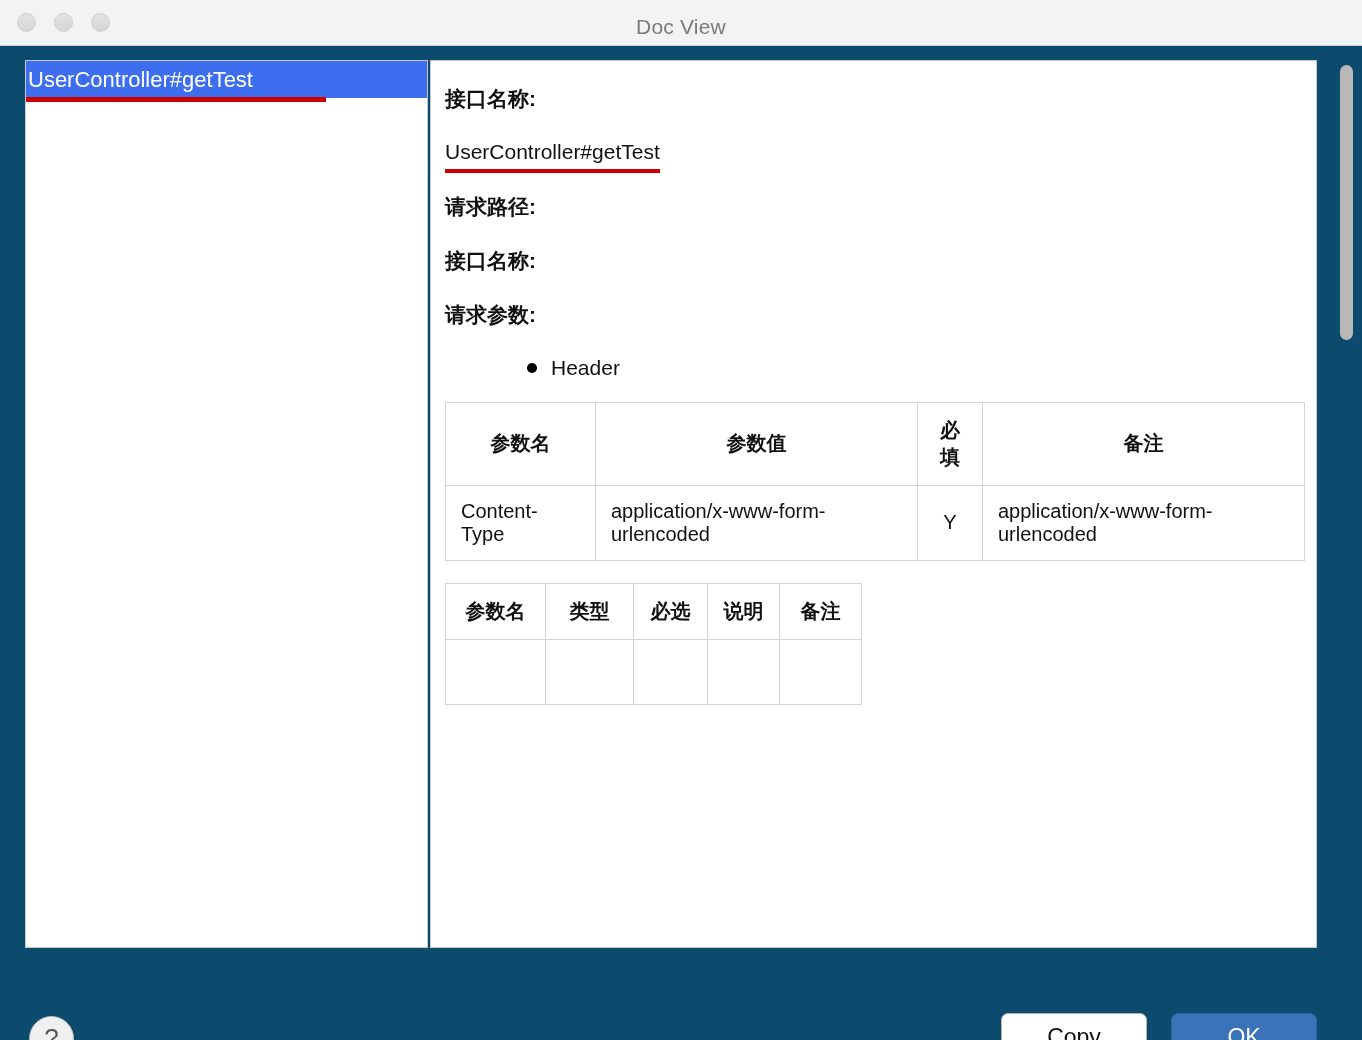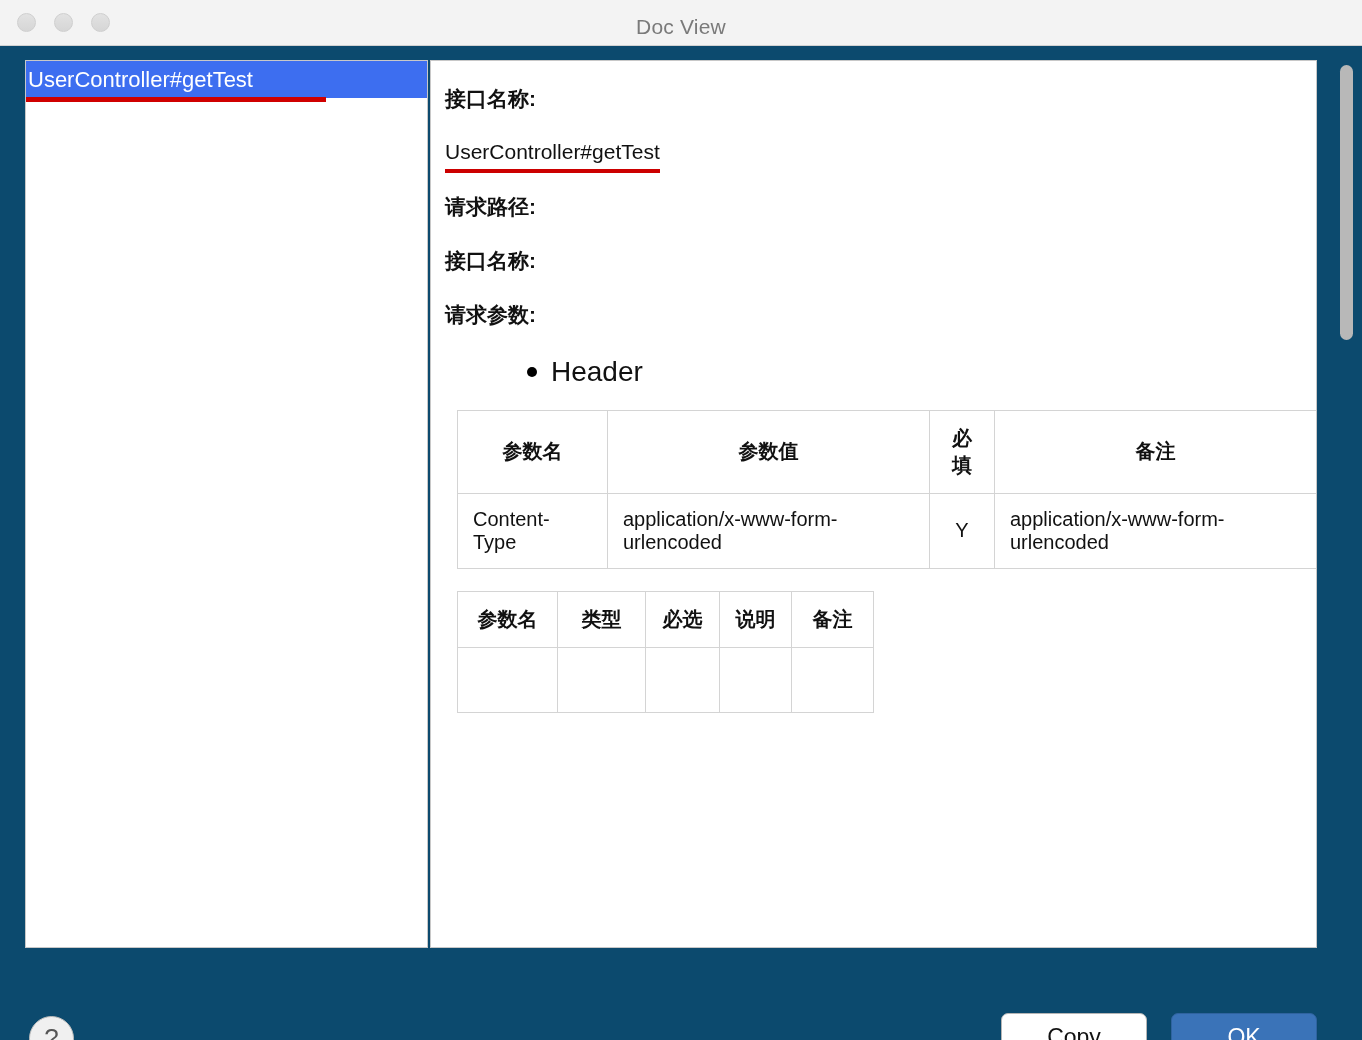--- a/index.html
+++ b/index.html
@@ -155,36 +155,36 @@
     right: 0;
     bottom: -6px;
     height: 4px;
     background: #cc0000;
   }
 
   .bullet-row {
     display: flex;
     align-items: center;
     padding: 26px 0 0 82px;
-    font-size: 28px;
+    font-size: 21px;
     color: #111;
   }
   .bullet-dot {
     width: 10px;
     height: 10px;
     border-radius: 50%;
     background: #000;
     margin-right: 14px;
     flex: none;
   }
 
   
   table.doc-table {
     border-collapse: collapse;
-    margin: 22px 0 0 12px;
+    margin: 22px 0 0 0;
     table-layout: fixed;
   }
   table.doc-table td, table.doc-table th {
     border: 1px solid #d4d4d4;
     padding: 14px 15px;
     font-size: 20px;
     color: #111;
     vertical-align: middle;
     word-wrap: break-word;
     overflow-wrap: break-word;

